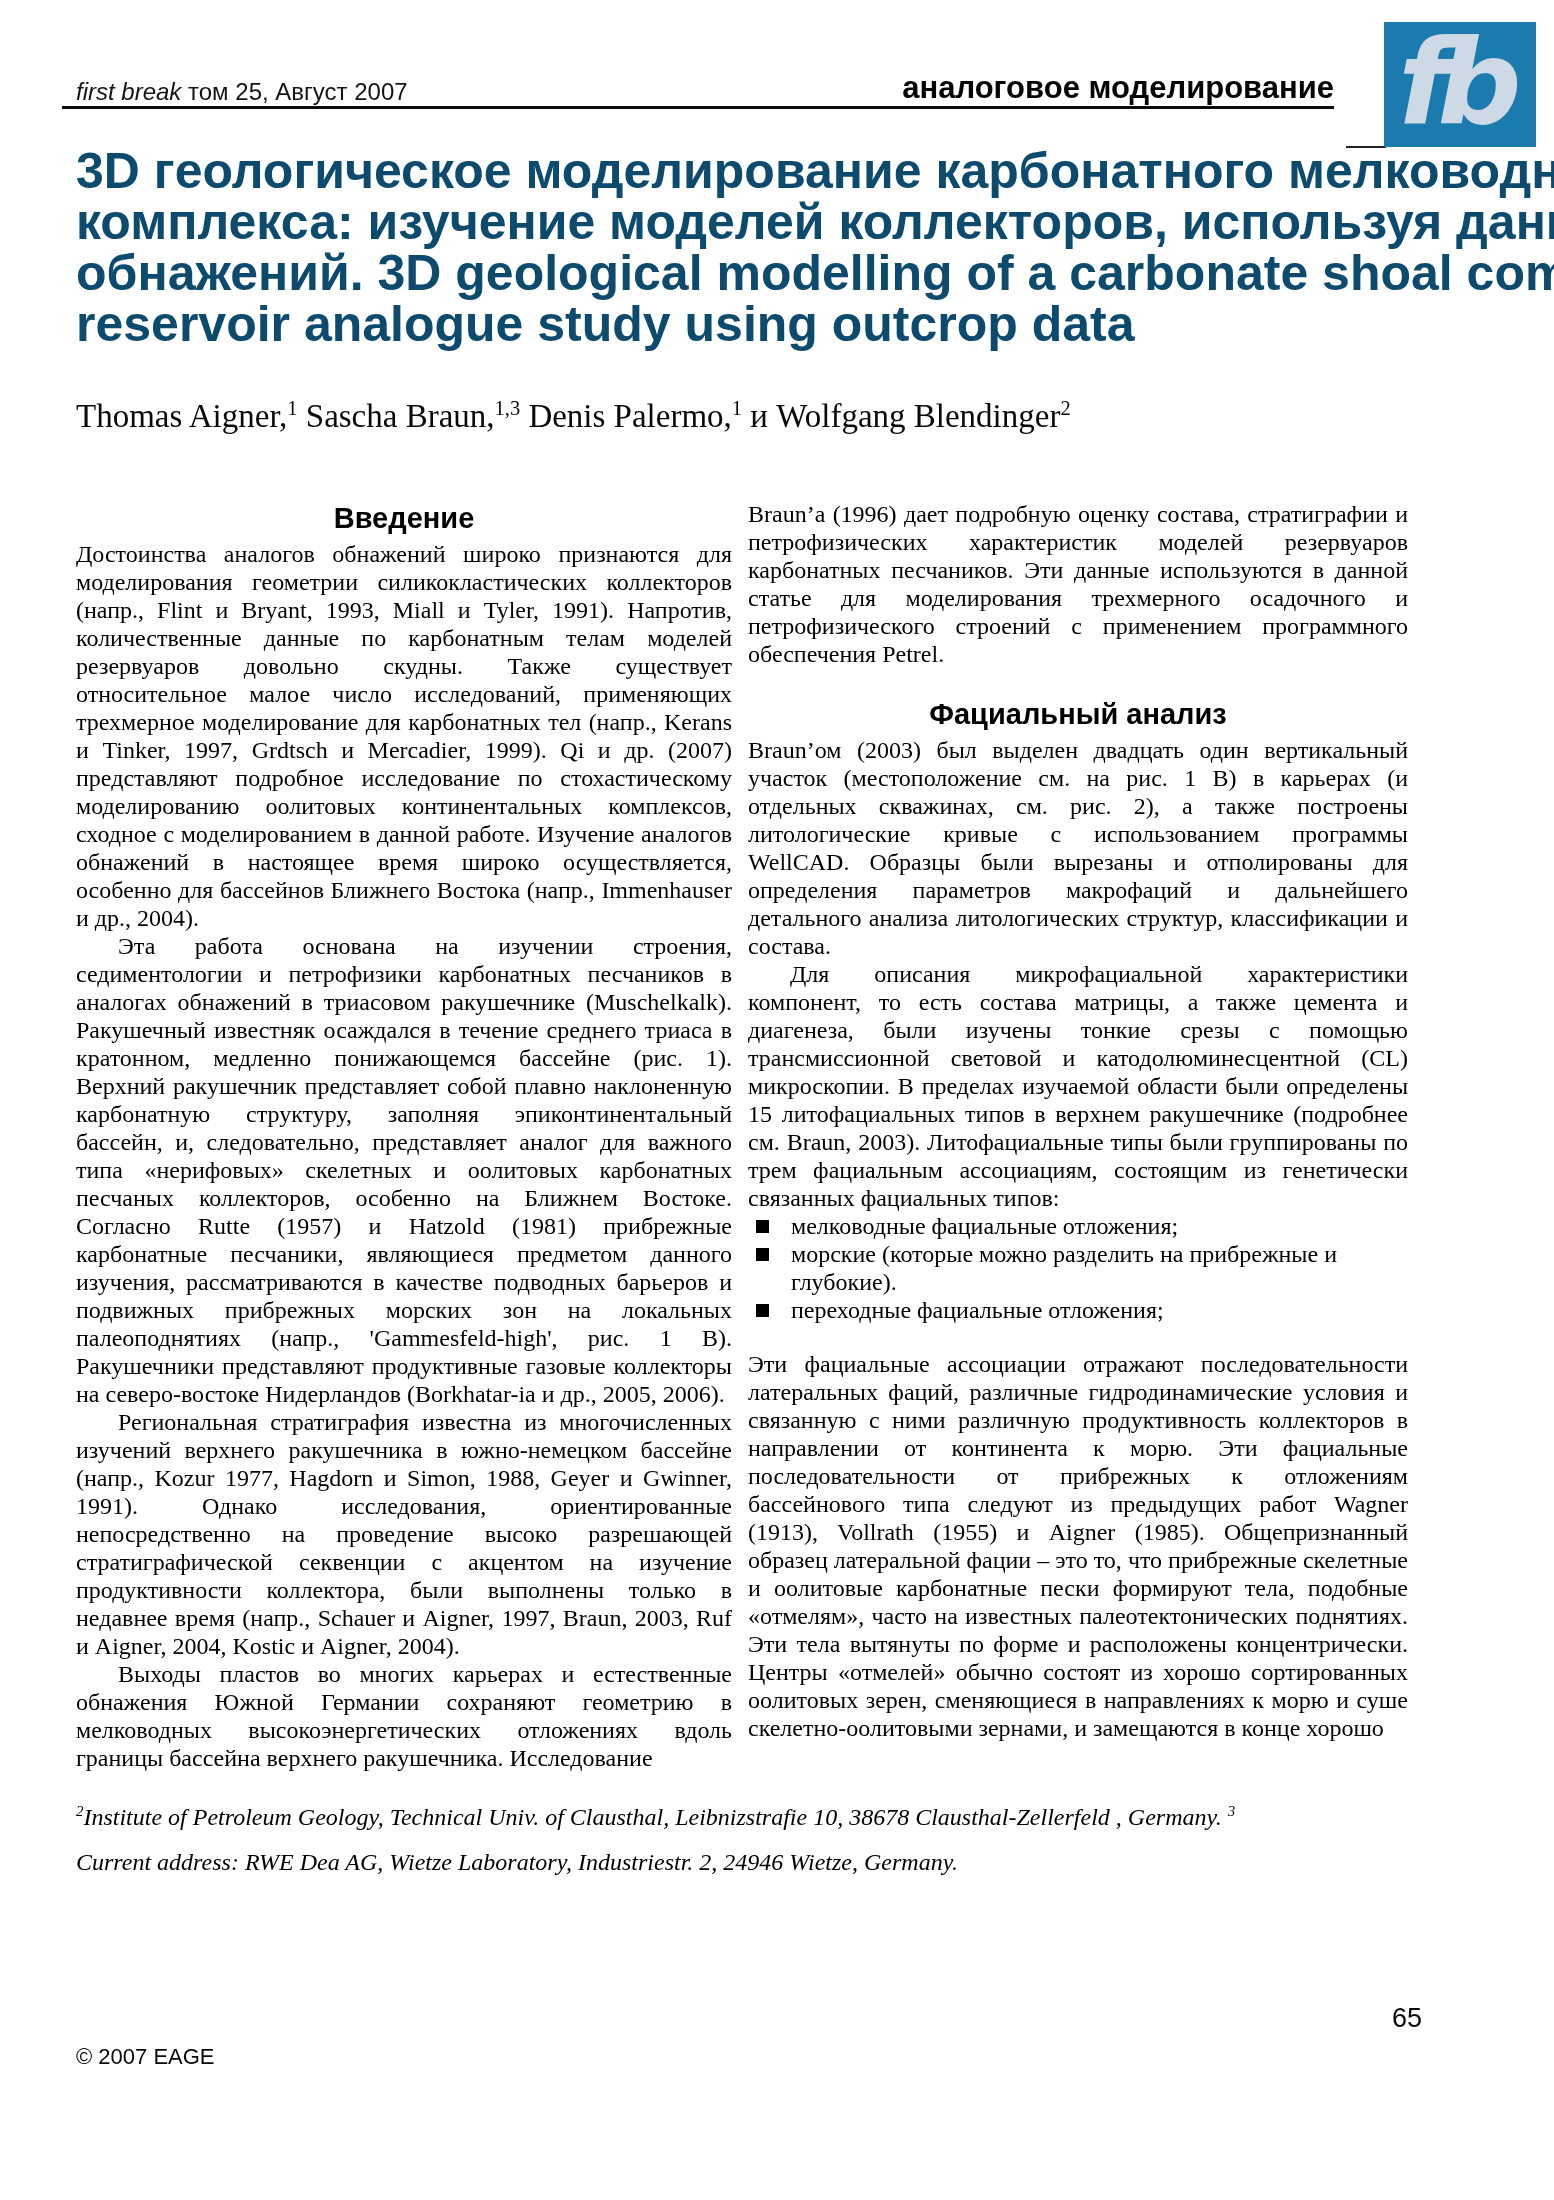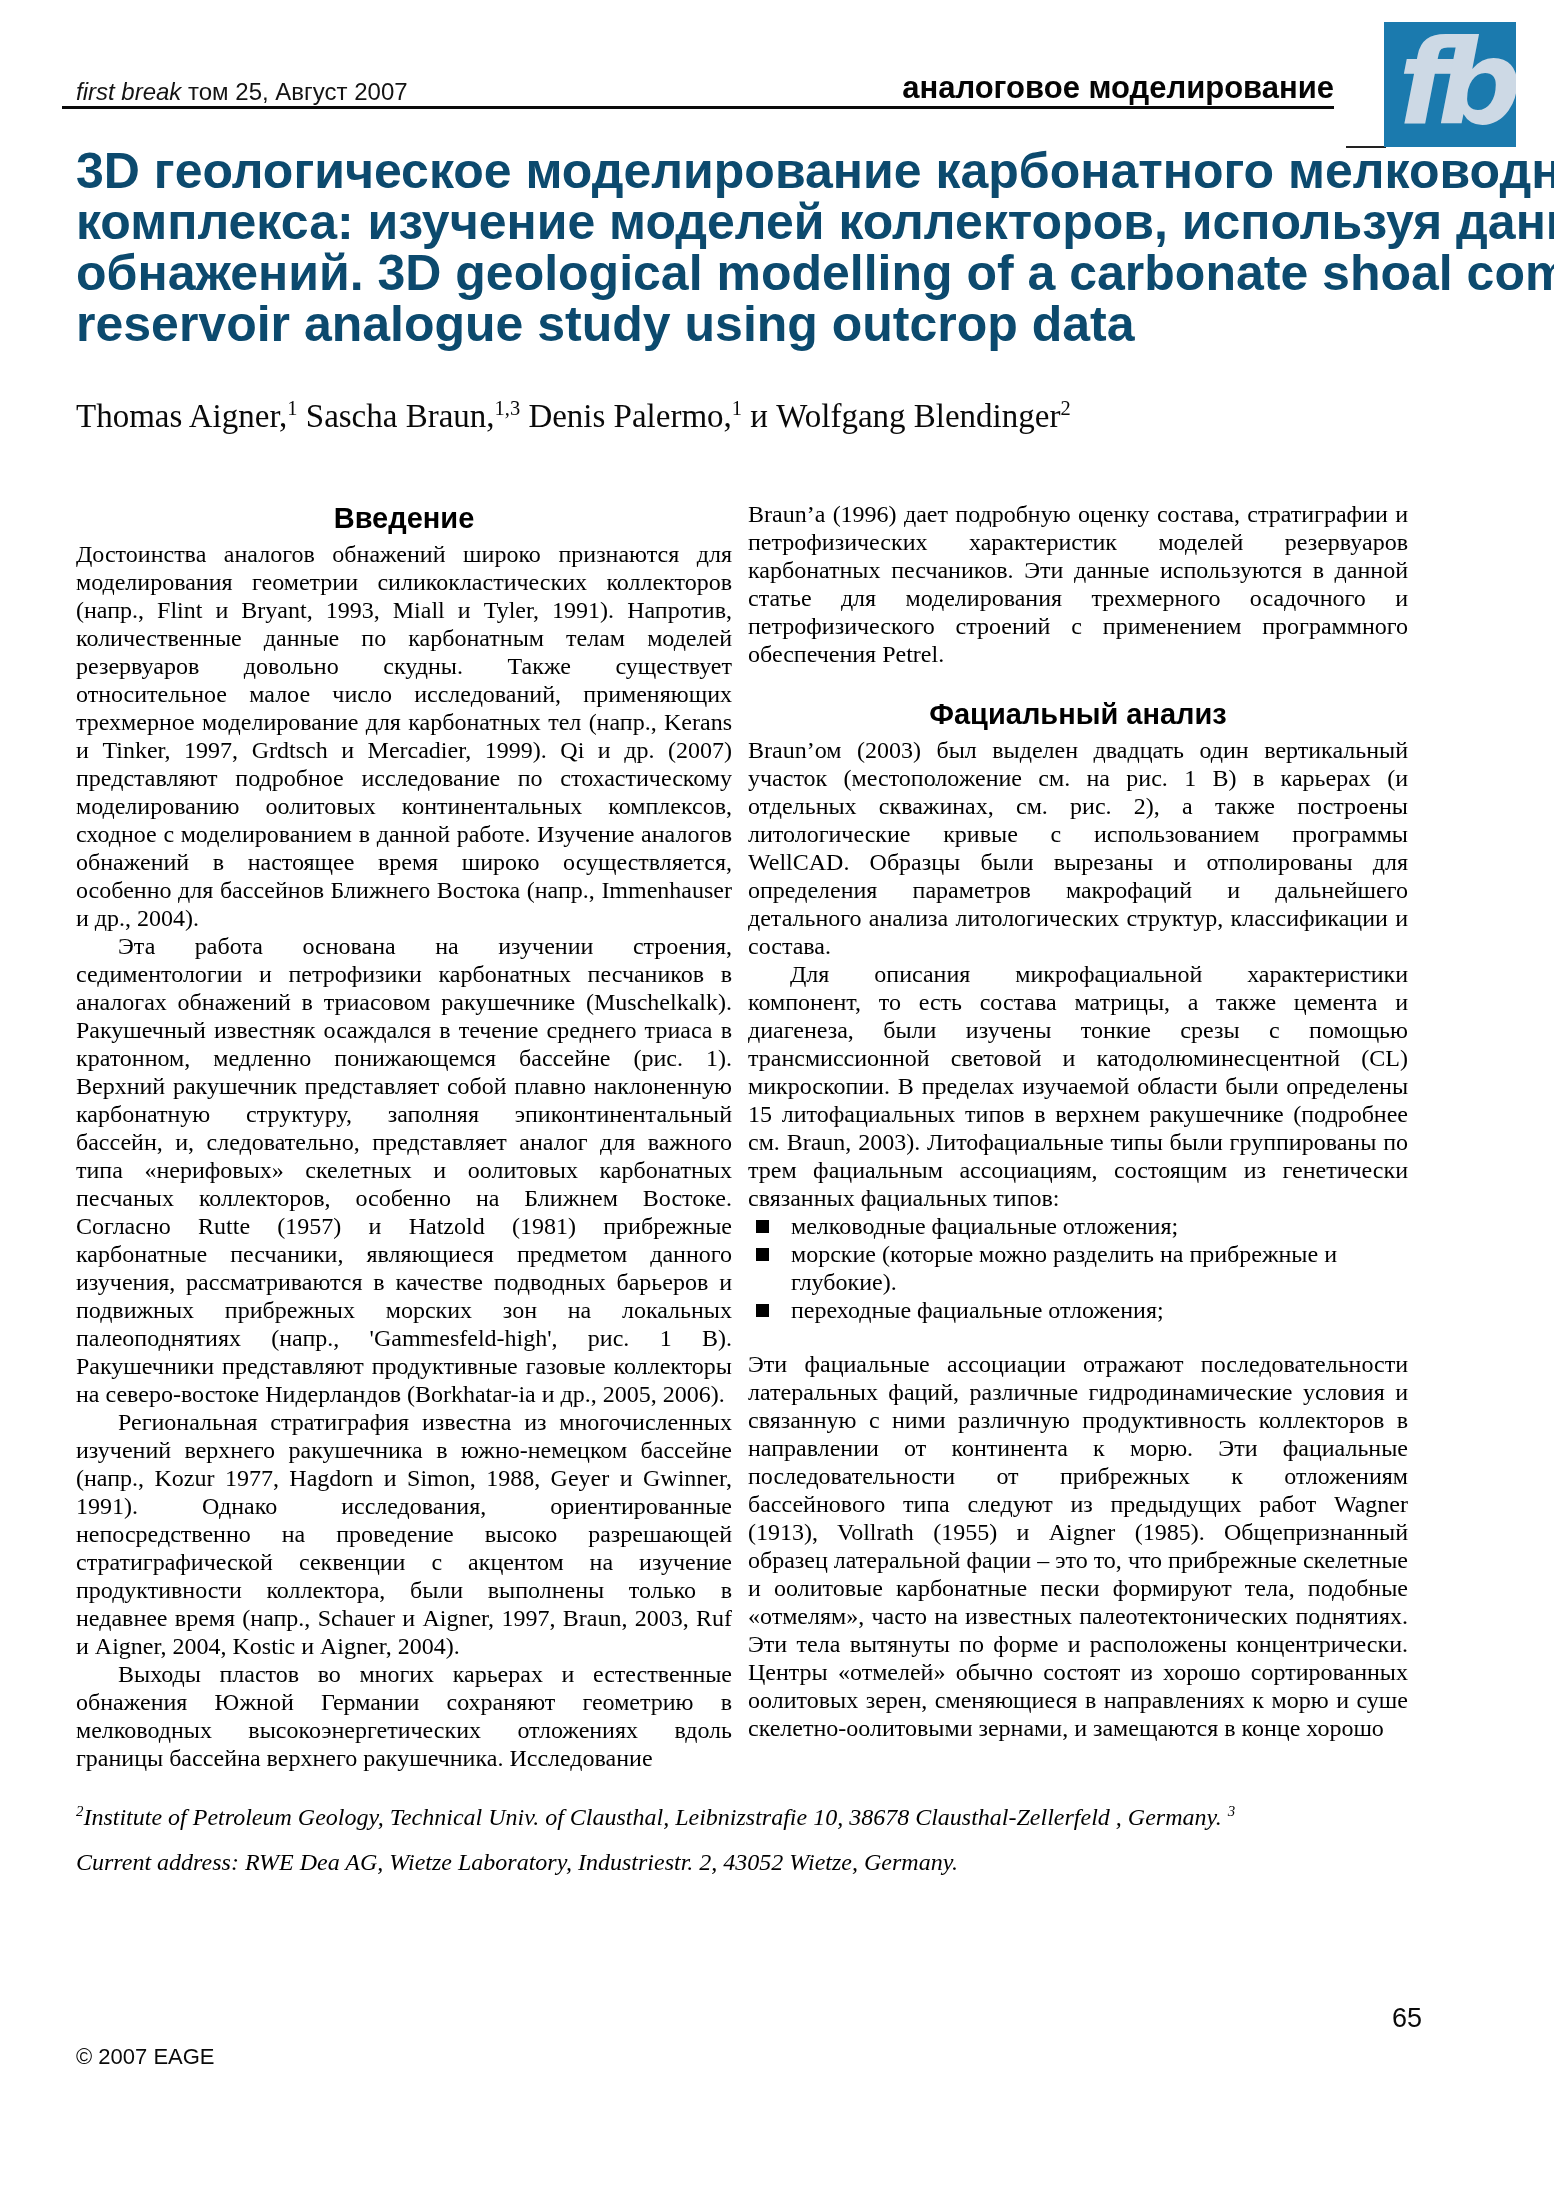--- a/index.html
+++ b/index.html
@@ -15,21 +15,21 @@
   }
   .journal-name{font-style:italic;}
   .header-right{
     position:absolute;top:70px;left:62px;width:1272px;text-align:right;
     font-family:"Liberation Sans", sans-serif;font-weight:bold;font-size:31px;color:#050505;
     white-space:nowrap;
   }
   .header-rule{position:absolute;left:62px;top:106px;width:1272px;height:3px;background:#0a0a0a;}
   .logo-tick{position:absolute;left:1346px;top:146px;width:40px;height:2px;background:#222;}
   .fb-logo{
-    position:absolute;left:1384px;top:22px;width:132px;height:125px;
+    position:absolute;left:1384px;top:22px;width:152px;height:125px;
     background:#1b7aae;overflow:hidden;
   }
   .fb-logo .glyph{
     position:absolute;left:14px;top:-14px;
     font-family:"DejaVu Sans", sans-serif;font-style:italic;font-weight:bold;
     font-size:118px;line-height:150px;letter-spacing:-12px;color:#cdd9e5;
   }
   
   .article-title{
     position:absolute;left:76px;top:146px;
@@ -122,17 +122,17 @@
   <div class="bullet-row">
     <span class="bullet-marker"></span>
     <span class="bullet-text">переходные фациальные отложения;</span>
   </div>
   <div class="gap-sm"></div>
   <p>Эти фациальные ассоциации отражают последовательности латеральных фаций, различные гидродинамические условия и связанную с ними различную продуктивность коллекторов в направлении от континента к морю. Эти фациальные последовательности от прибрежных к отложениям бассейнового типа следуют из предыдущих работ Wagner (1913), Vollrath (1955) и Aigner (1985). Общепризнанный образец латеральной фации – это то, что прибрежные скелетные и оолитовые карбонатные пески формируют тела, подобные «отмелям», часто на известных палеотектонических поднятиях. Эти тела вытянуты по форме и расположены концентрически. Центры «отмелей» обычно состоят из хорошо сортированных оолитовых зерен, сменяющиеся в направлениях к морю и суше скелетно-оолитовыми зернами, и замещаются в конце хорошо</p>
 </div>
 
 <div class="footnotes">
   <p><sup>2</sup><span>Institute of Petroleum Geology, Technical Univ. of Clausthal, Leibnizstrafie 10, 38678 Clausthal-Zellerfeld , Germany. </span><sup>3</sup></p>
-  <p>Current address: RWE Dea AG, Wietze Laboratory, Industriestr. 2, 43052 Wietze, Germany.</p>
+  <p>Current address: RWE Dea AG, Wietze Laboratory, Industriestr. 2, 24946 Wietze, Germany.</p>
 </div>
 
 <div class="footer-left">© 2007 EAGE</div>
 <div class="footer-page">65</div>
 
 </body></html>

